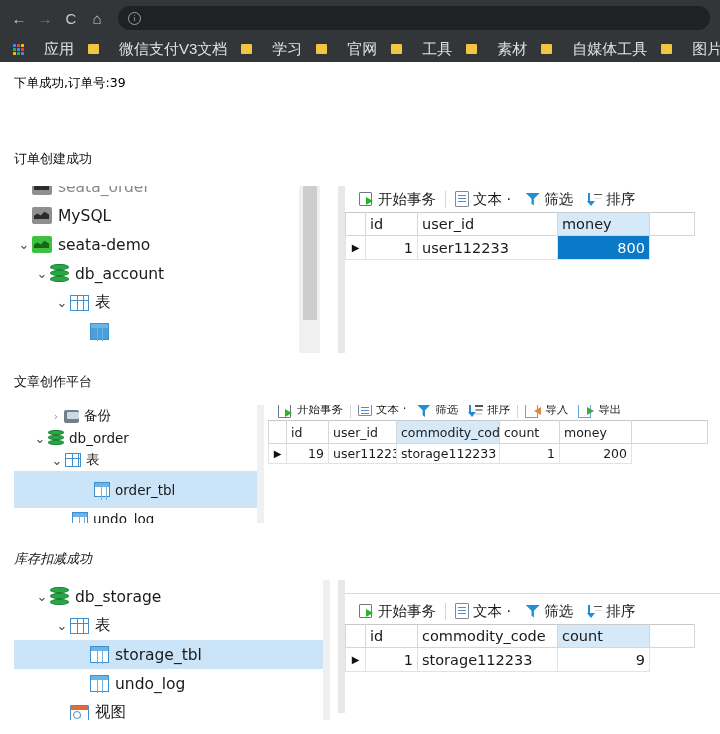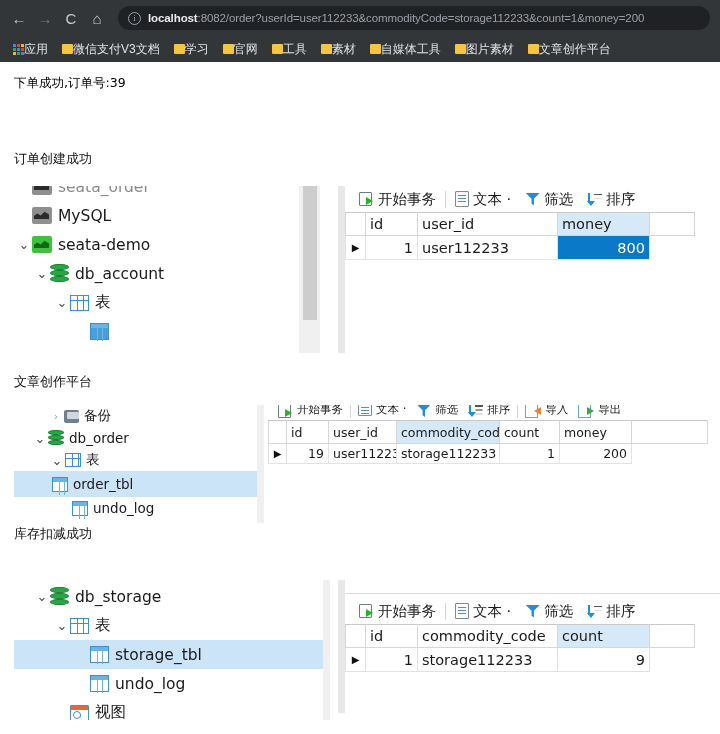--- a/index.html
+++ b/index.html
@@ -33,22 +33,22 @@
     margin-right: 7px; font-family:"Liberation Serif", serif;
   }
   .omni-url {
     font-size: 11.5px; color: #9aa0a6; white-space: nowrap;
     letter-spacing: -0.1px;
   }
   .omni-url b { color: #e8eaed; font-weight: 700; }
 
   .bm-row { height: 26px; display: flex; align-items: center; padding: 0 6px; gap: 0px; }
   .bm {
-    display: flex; align-items: center; gap: 0;
-    padding: 0 7px; height: 20px; color: #dfe1e5; font-size: 12px;
+    display: flex; align-items: center; gap: 20px;
+    padding: 0 7px; height: 20px; color: #dfe1e5; font-size: 15px;
     white-space: nowrap;
   }
   .bm-apps-icon {
     width: 11px; height: 11px; flex:0 0 11px;
     display:grid; grid-template-columns: repeat(3,1fr); grid-template-rows: repeat(3,1fr); gap:1px;
   }
   .bm-apps-icon i { background:#f1b23a; display:block; border-radius:0.5px; }
   .bm-apps-icon i:nth-child(1){background:#4285f4;}
   .bm-apps-icon i:nth-child(2){background:#ea4335;}
   .bm-apps-icon i:nth-child(3){background:#fbbc05;}
@@ -179,21 +179,20 @@
 <div class="page">
 
   <div class="browser">
     <div class="nav-row">
       <div class="nav-btn">←</div>
       <div class="nav-btn dim">→</div>
       <div class="nav-btn">C</div>
       <div class="nav-btn">⌂</div>
       <div class="omnibox">
         <div class="omni-info">i</div>
-        <div class="omni-url"><b>localhost</b><span>:8082/order?userId=user112233&amp;commodityCode=storage112233&amp;count=1&amp;money=200</span></div>
       </div>
     </div>
     <div class="bm-row" id="bm-row">
         <div class="bm">
           <span class="bm-apps-icon">
             <i></i>
             <i></i>
             <i></i>
             <i></i>
             <i></i>
@@ -360,21 +359,21 @@
           </span>
         <span class="tlabel" style="margin-left:5px;">db_order</span>
       </div>
 
       <div class="trow" style="height:22px; padding-left:35px;">
         <span class="chev">⌄</span>
         <span class="ic ic-grid" style="width:16px;height:14px;"></span>
         <span class="tlabel" style="margin-left:5px;">表</span>
       </div>
 
-      <div class="trow sel-blue" style="height:26px; padding-left:38px;">
+      <div class="trow sel-blue" style="height:37px; padding-left:80px;">
         <span class="ic ic-tbl" style="width:16px;height:15px;"></span>
         <span class="tlabel" style="margin-left:5px;">order_tbl</span>
       </div>
 
       <div class="trow" style="height:22px; padding-left:58px;">
         <span class="ic ic-tbl" style="width:16px;height:15px;"></span>
         <span class="tlabel" style="margin-left:5px;">undo_log</span>
       </div>
 
       <div class="trow" style="height:22px; padding-left:40px;">
@@ -443,21 +442,21 @@
           <td style="height:20px;">storage112233</td>
           <td class="num" style="height:20px;">1</td>
           <td class="num" style="height:20px;">200</td>
           <td style="border:none;height:20px;"></td>
         </tr>
       </tbody>
         </table>
     </div>
   </div>
 
-  <div class="pagetext label-cn" style="left:14px; top:525px;">库存扣减成功</div>
+  <div class="pagetext label-cn" style="left:14px; top:550px;font-style:italic;">库存扣减成功</div>
 
   <div class="shot" style="left:14px; top:580px; width:316px; height:140px;">
     <div class="tree-gutter" style="left:309px; top:0; width:7px; height:140px;"></div>
     <div class="tree" style="left:0; top:2px; width:309px;">
 
       <div class="trow" style="padding-left:20px;">
         <span class="chev">⌄</span>
         <span class="ic ic-db">
             <i></i>
             <i></i>

